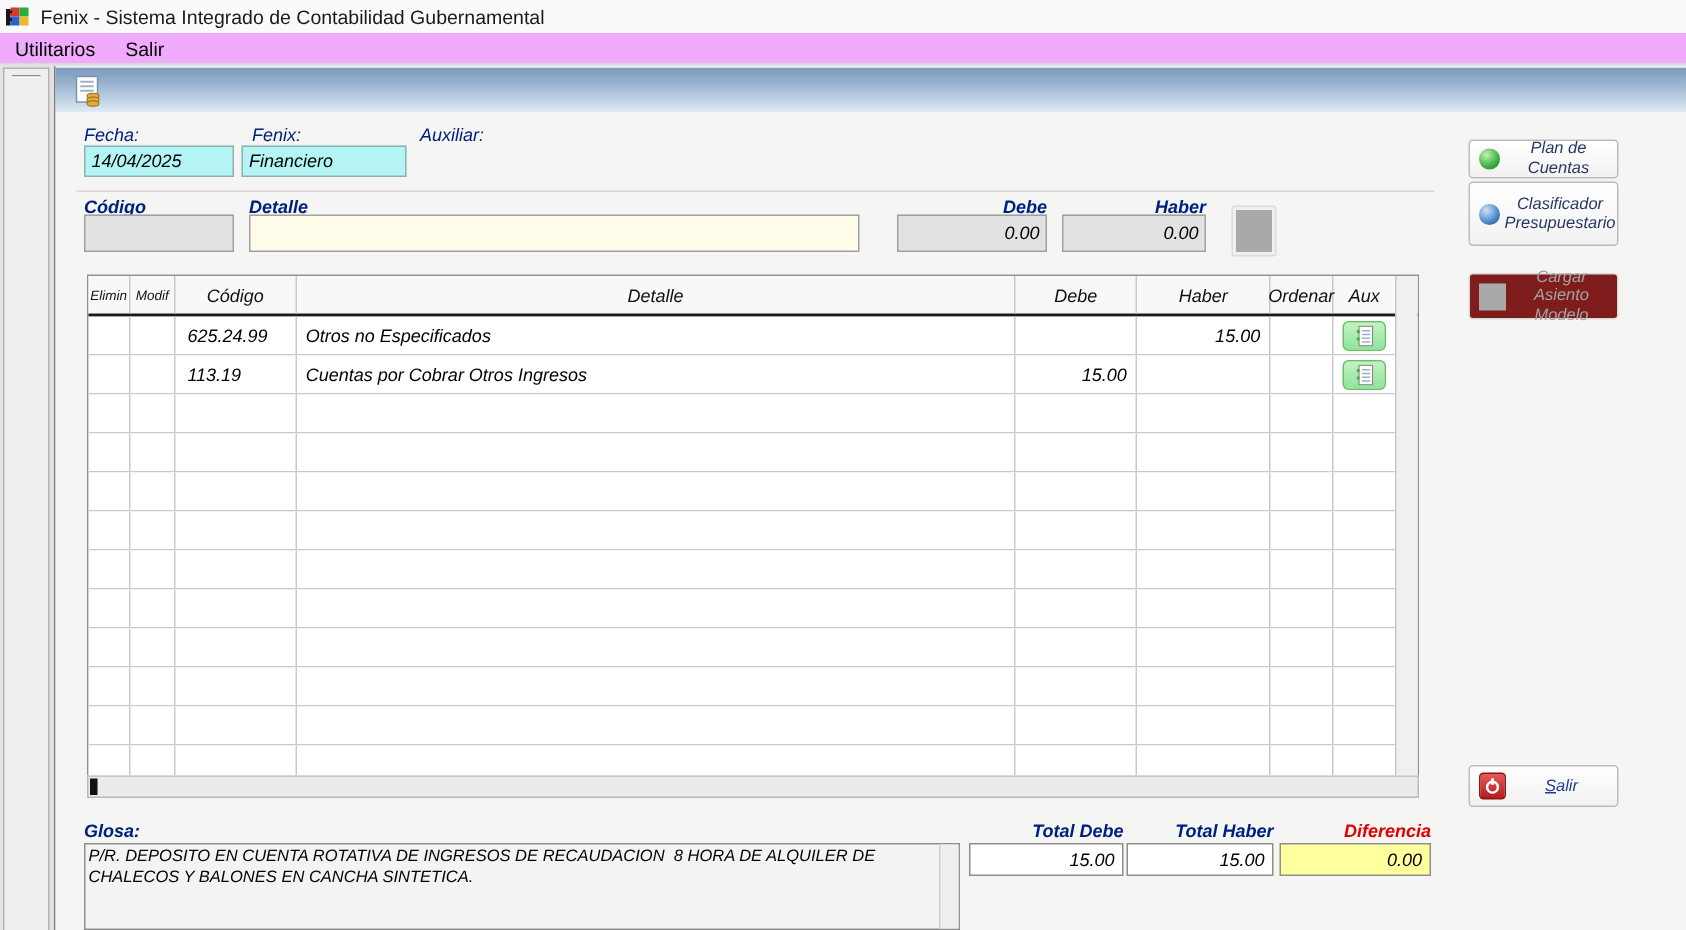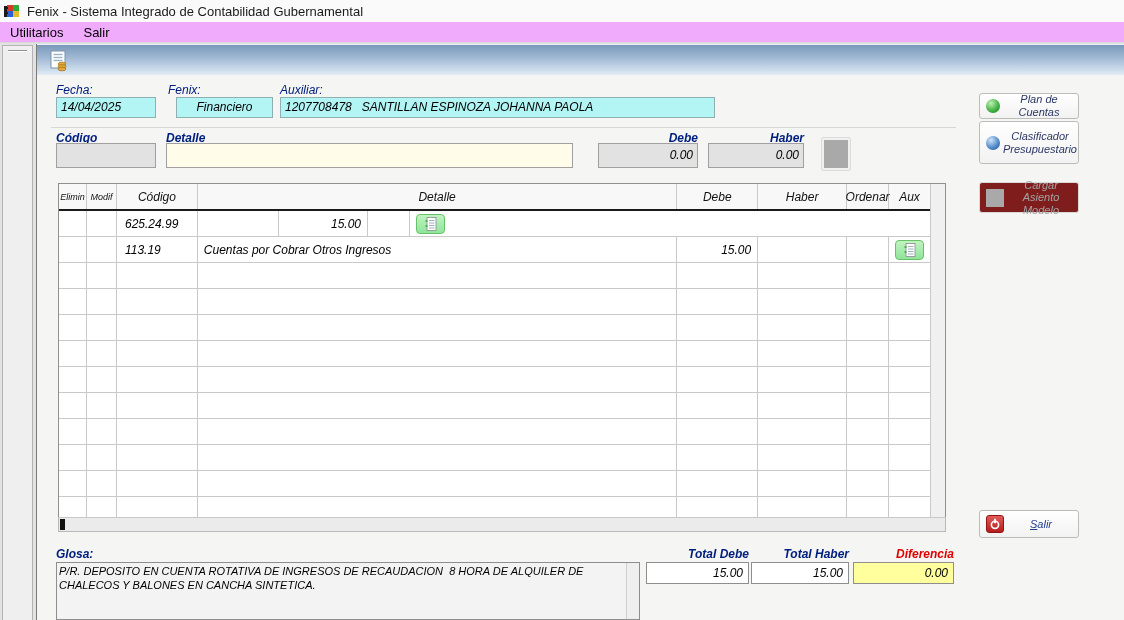--- a/index.html
+++ b/index.html
@@ -139,24 +139,23 @@
           </svg>
         </span>
       </div>
 
       <div id="form-body">
 
         <span class="lbl" style="left:19px; top:8px;">Fecha:</span>
         <div class="field cyan" style="left:19px; top:22px; width:100px; height:21px;">14/04/2025</div>
 
         <span class="lbl" style="left:131px; top:8px;">Fenix:</span>
-        <div class="field cyan" style="left:139px; top:22px; width:97px; height:21px;text-align:center;">Financiero</div>
+        <div class="field cyan" style="left:124px; top:22px; width:110px; height:21px;">Financiero</div>
 
         <span class="lbl" style="left:243px; top:8px;">Auxiliar:</span>
-        <div class="field cyan" style="left:243px; top:22px; width:435px; height:21px;">1207708478   SANTILLAN ESPINOZA JOHANNA PAOLA</div>
 
         <div class="sep-line"></div>
 
         <span class="lbl bold" style="left:19px; top:56px;">Código</span>
         <div class="field gray tall" style="left:19px; top:68px; width:100px; height:25px;"></div>
 
         <span class="lbl bold" style="left:129px; top:56px;">Detalle</span>
         <div class="field cream tall" style="left:129px; top:68px; width:407px; height:25px;"></div>
 
         <span class="lbl bold" style="left:561px; top:56px; width:100px; text-align:right;">Debe</span>
@@ -180,20 +179,21 @@
             <div class="hcell med col-ordenar">Ordenar</div>
             <div class="hcell col-aux">Aux</div>
           </div>
 
           <div id="grid-rows">
 
             <div class="trow">
               <div class="cell col-elimin"></div>
               <div class="cell col-modif"></div>
               <div class="cell col-codigo">625.24.99</div>
+              <div class="cell col-detalle">Otros no Especificados</div>
               <div class="cell col-debe"></div>
               <div class="cell col-haber">15.00</div>
               <div class="cell col-ordenar"></div>
               <div class="cell col-aux">
                 <span class="aux-btn">
                   <svg width="12" height="14" viewBox="0 0 12 14">
                     <rect x="2" y="0.5" width="9" height="13" fill="#fff" stroke="#8a8a8a" stroke-width="0.8"></rect>
                     <line x1="4" y1="3.5" x2="9.5" y2="3.5" stroke="#9fb0c0" stroke-width="1"></line>
                     <line x1="4" y1="6" x2="9.5" y2="6" stroke="#9fb0c0" stroke-width="1"></line>
                     <line x1="4" y1="8.5" x2="9.5" y2="8.5" stroke="#9fb0c0" stroke-width="1"></line>

